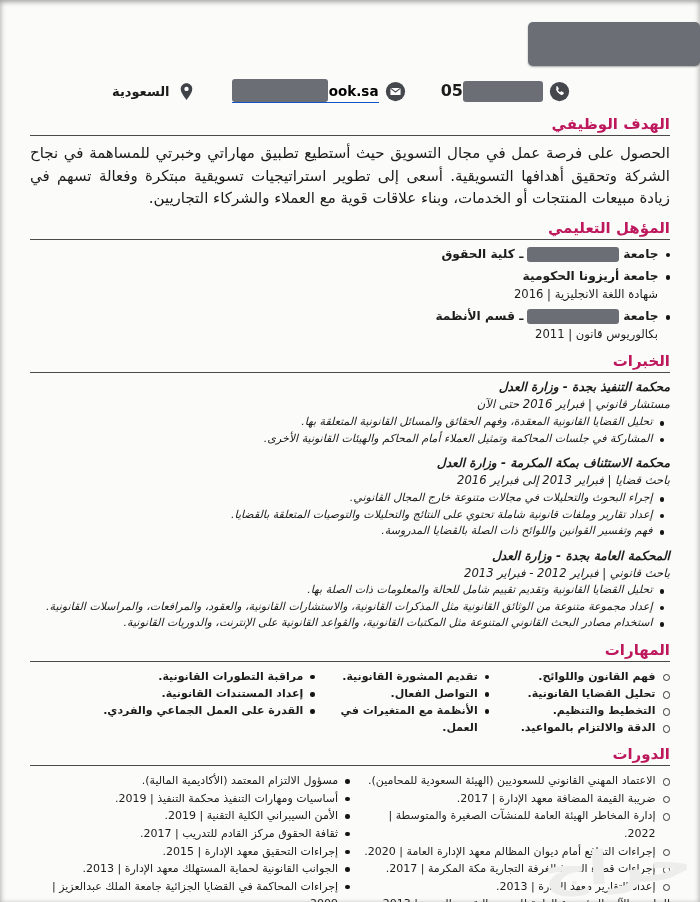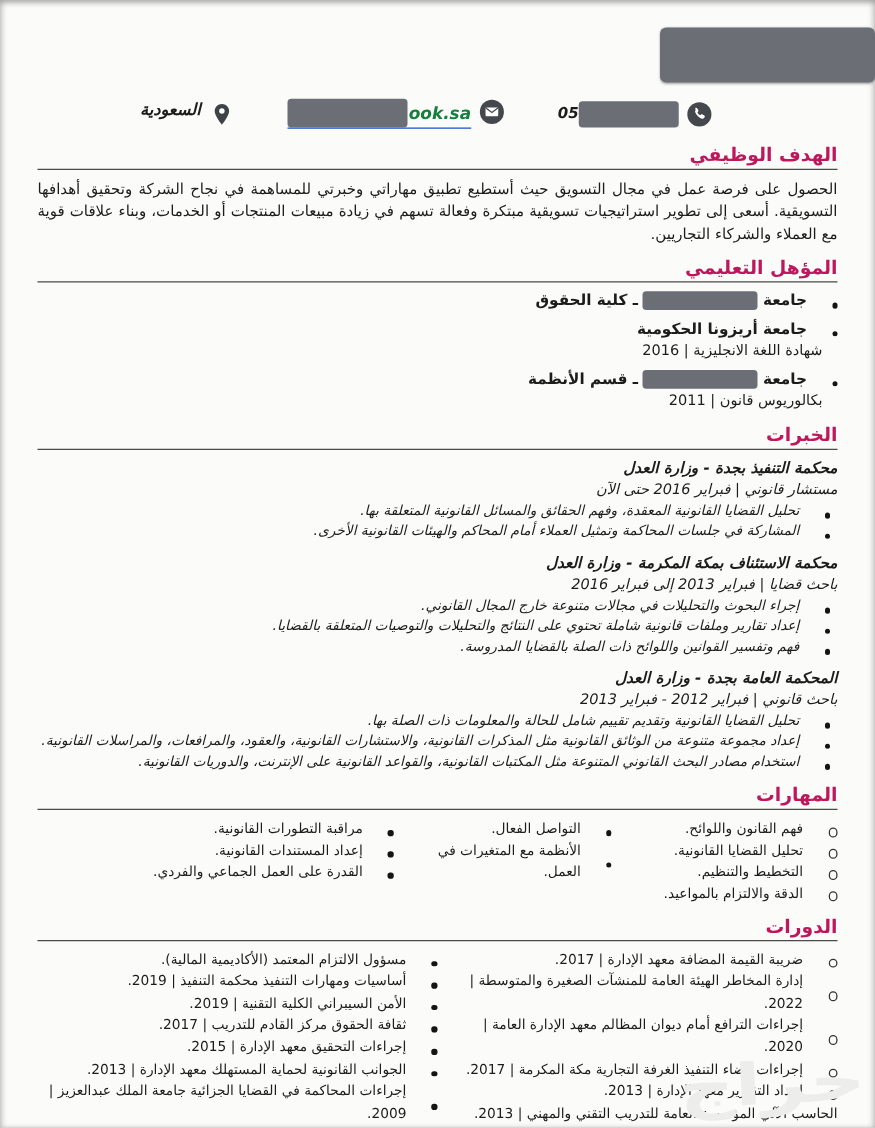--- a/index.html
+++ b/index.html
@@ -5,43 +5,43 @@
   html,body{margin:0;padding:0;background:#d6d6d6;}
   .page{
     width:700px;height:902px;margin:0 auto;position:relative;overflow:hidden;
     background:#fbfbfa;color:#1c1c1c;direction:rtl;
     font-family:"DejaVu Sans",sans-serif;
     box-shadow:inset 0 3px 4px rgba(0,0,0,.22), inset 3px 0 4px rgba(0,0,0,.10), inset -3px 0 4px rgba(0,0,0,.10);
   }
   .redact{display:inline-block;background:#6b6f75;border-radius:3px;vertical-align:middle;}
   .name-redact{width:172px;height:44px;margin:22px auto 10px;border-radius:5px;box-shadow:0 1px 2px rgba(0,0,0,.35);}
   .contact-row{display:flex;justify-content:space-between;align-items:center;margin:0 130px 0 112px;height:30px;}
-  .c-group{display:flex;gap:6px;font-size:13px;font-style:italic;}
+  .c-group{display:flex;align-items:center;gap:6px;font-size:13px;}
   .c-icon{width:21px;height:21px;flex:none;}
-  .email-link{color:#15803d;text-decoration:none;border-bottom:1.5px solid #1353c8;display:inline-flex;align-items:center;direction:ltr;gap:1px;font-weight:bold;font-size:13.5px;}
+  .email-link{color:#000000;text-decoration:none;border-bottom:1.5px solid #1353c8;display:inline-flex;align-items:center;direction:ltr;gap:1px;font-weight:bold;font-size:13.5px;}
   .email-redact{width:96px;height:23px;}
   .phone-redact{width:80px;height:21px;}
   .edu-redact{width:92px;height:15px;margin:0 4px;}
   .sec{margin:0 30px;}
   .sec-title{font-weight:bold;font-size:15px;margin:9px 0 1px;color:#be185d;}
   .rule{border:0;border-top:1.4px solid #4a4a4a;margin:2px 0 6px;}
-  .objective-text{font-size:12px;line-height:1.5;text-align:justify;margin:2px 0 4px;}
-  .li{display:flex;gap:20px;align-items:center;}
+  .objective-text{font-size:15px;line-height:1.5;text-align:justify;margin:2px 0 4px;}
+  .li{display:flex;gap:7px;align-items:flex-start;}
   .b-disc{width:4.5px;height:4.5px;background:#141414;border-radius:50%;flex:none;margin-top:7px;}
   .b-circ{width:5.5px;height:5.5px;border:1.1px solid #333;border-radius:50%;flex:none;margin-top:6px;background:transparent;}
   .edu-item{margin-bottom:5px;}
   .edu-title{font-weight:bold;font-size:12.2px;line-height:1.45;}
   .edu-detail{font-size:11.6px;padding-right:12px;line-height:1.5;}
   .exp-item{margin-bottom:8px;font-style:italic;}
   .exp-org{font-weight:bold;font-size:12.2px;line-height:1.4;}
   .exp-role{font-size:11.6px;line-height:1.45;}
   .exp-bullets{margin:1px 6px 0 0;}
   .exp-bullets .li{font-size:11px;line-height:1.5;}
   .skills-grid{display:grid;grid-template-columns:27% 26% 47%;column-gap:8px;font-size:11px;}
-  .skills-grid .li{line-height:1.55;}
+  .skills-grid .li{line-height:1.55;font-weight:bold;}
   .courses-grid{display:grid;grid-template-columns:48.5% 51.5%;column-gap:10px;font-size:11px;}
   .courses-grid .li{line-height:1.6;}
   .watermark{
     position:absolute;bottom:12px;right:6px;direction:rtl;
     font-size:46px;font-weight:bold;color:#ededec;
     transform:rotate(-3deg) scaleX(1.35);transform-origin:bottom right;
     letter-spacing:3px;user-select:none;
   }
 </style>
 </head>
@@ -52,21 +52,21 @@
   
   <div class="redact name-redact"></div>
 
   
   <div class="contact-row">
     <div class="c-group">
       <svg class="c-icon" viewBox="0 0 24 24">
         <circle cx="12" cy="12" r="11" fill="#44474c"></circle>
         <path d="M8.2 6.4c.5-.5 1.3-.5 1.7.1l1.1 1.6c.3.5.2 1.1-.2 1.5l-.6.6c.4 1 1.6 2.2 2.6 2.6l.6-.6c.4-.4 1-.5 1.5-.2l1.6 1.1c.6.4.7 1.2.1 1.7l-.7.7c-.5.5-1.2.7-1.9.4-2.6-1-4.8-3.2-5.8-5.8-.3-.7-.1-1.4.4-1.9z" fill="#fff"></path>
       </svg>
-      <span dir="ltr" style="font-weight:bold;font-size:12px;">
+      <span dir="ltr" style="font-weight:bold;font-size:16px;">
         <span>05</span><span class="redact phone-redact"></span>
       </span>
     </div>
     <div class="c-group">
       <svg class="c-icon" viewBox="0 0 24 24">
         <circle cx="12" cy="12" r="11" fill="#44474c"></circle>
         <rect x="6.2" y="8" width="11.6" height="8" rx="1" fill="#fff"></rect>
         <path d="M6.5 8.4l5.5 4.2 5.5-4.2" fill="none" stroke="#44474c" stroke-width="1.2"></path>
       </svg>
       <a href="#" class="email-link">
@@ -195,20 +195,24 @@
             <span>التخطيط والتنظيم.</span>
           </div>
           <div class="li">
             <span class="b-circ"></span>
             <span>الدقة والالتزام بالمواعيد.</span>
           </div>
         </div>
         <div>
           <div class="li">
             <span class="b-disc"></span>
+            <span>تقديم المشورة القانونية.</span>
+          </div>
+          <div class="li">
+            <span class="b-disc"></span>
             <span>التواصل الفعال.</span>
           </div>
           <div class="li">
             <span class="b-disc"></span>
             <span>الأنظمة مع المتغيرات في العمل.</span>
           </div>
         </div>
         <div>
           <div class="li">
             <span class="b-disc"></span>
@@ -225,20 +229,24 @@
         </div>
       </div>
   </div>
 
   
   <div class="sec">
     <div class="sec-title">الدورات</div>
     <hr class="rule">
     <div id="courses-grid" class="courses-grid">
         <div>
+          <div class="li">
+            <span class="b-circ"></span>
+            <span>الاعتماد المهني القانوني للسعوديين (الهيئة السعودية للمحامين).</span>
+          </div>
           <div class="li">
             <span class="b-circ"></span>
             <span>ضريبة القيمة المضافة معهد الإدارة | 2017.</span>
           </div>
           <div class="li">
             <span class="b-circ"></span>
             <span>إدارة المخاطر الهيئة العامة للمنشآت الصغيرة والمتوسطة | 2022.</span>
           </div>
           <div class="li">
             <span class="b-circ"></span>

